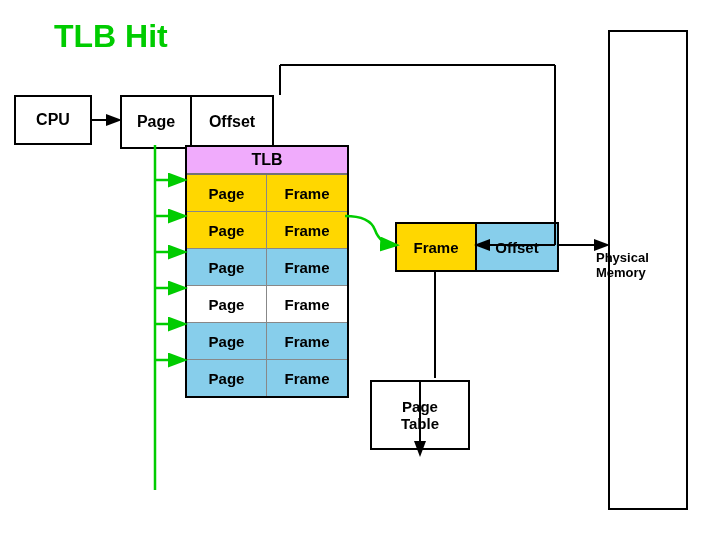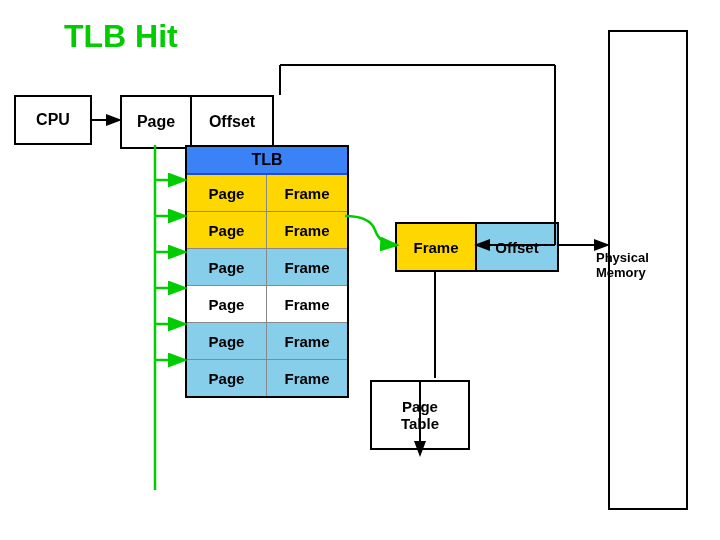--- a/index.html
+++ b/index.html
@@ -8,21 +8,21 @@
       height: 540px;
       background: #fff;
       font-family: Arial, sans-serif;
       overflow: hidden;
       position: relative;
     }
 
     .title {
       position: absolute;
       top: 18px;
-      left: 64px;
+      left: 54px;
       font-size: 32px;
       font-weight: bold;
       color: #00cc00;
     }
 
     
     .cpu-box {
       position: absolute;
       top: 95px;
       left: 14px;
@@ -68,26 +68,26 @@
     }
 
     
     .tlb-container {
       position: absolute;
       top: 145px;
       left: 185px;
       border: 2px solid #000;
     }
     .tlb-header {
-      background: #3b82f6;
+      background: #f0abfc;
       text-align: center;
       font-size: 16px;
       font-weight: bold;
       padding: 4px 0;
-      border-bottom: 2px solid #1d4ed8;
+      border-bottom: 2px solid #737373;
       width: 160px;
     }
     .tlb-row {
       display: flex;
       border-bottom: 1px solid #888;
     }
     .tlb-row:last-child {
       border-bottom: none;
     }
     .tlb-page {

